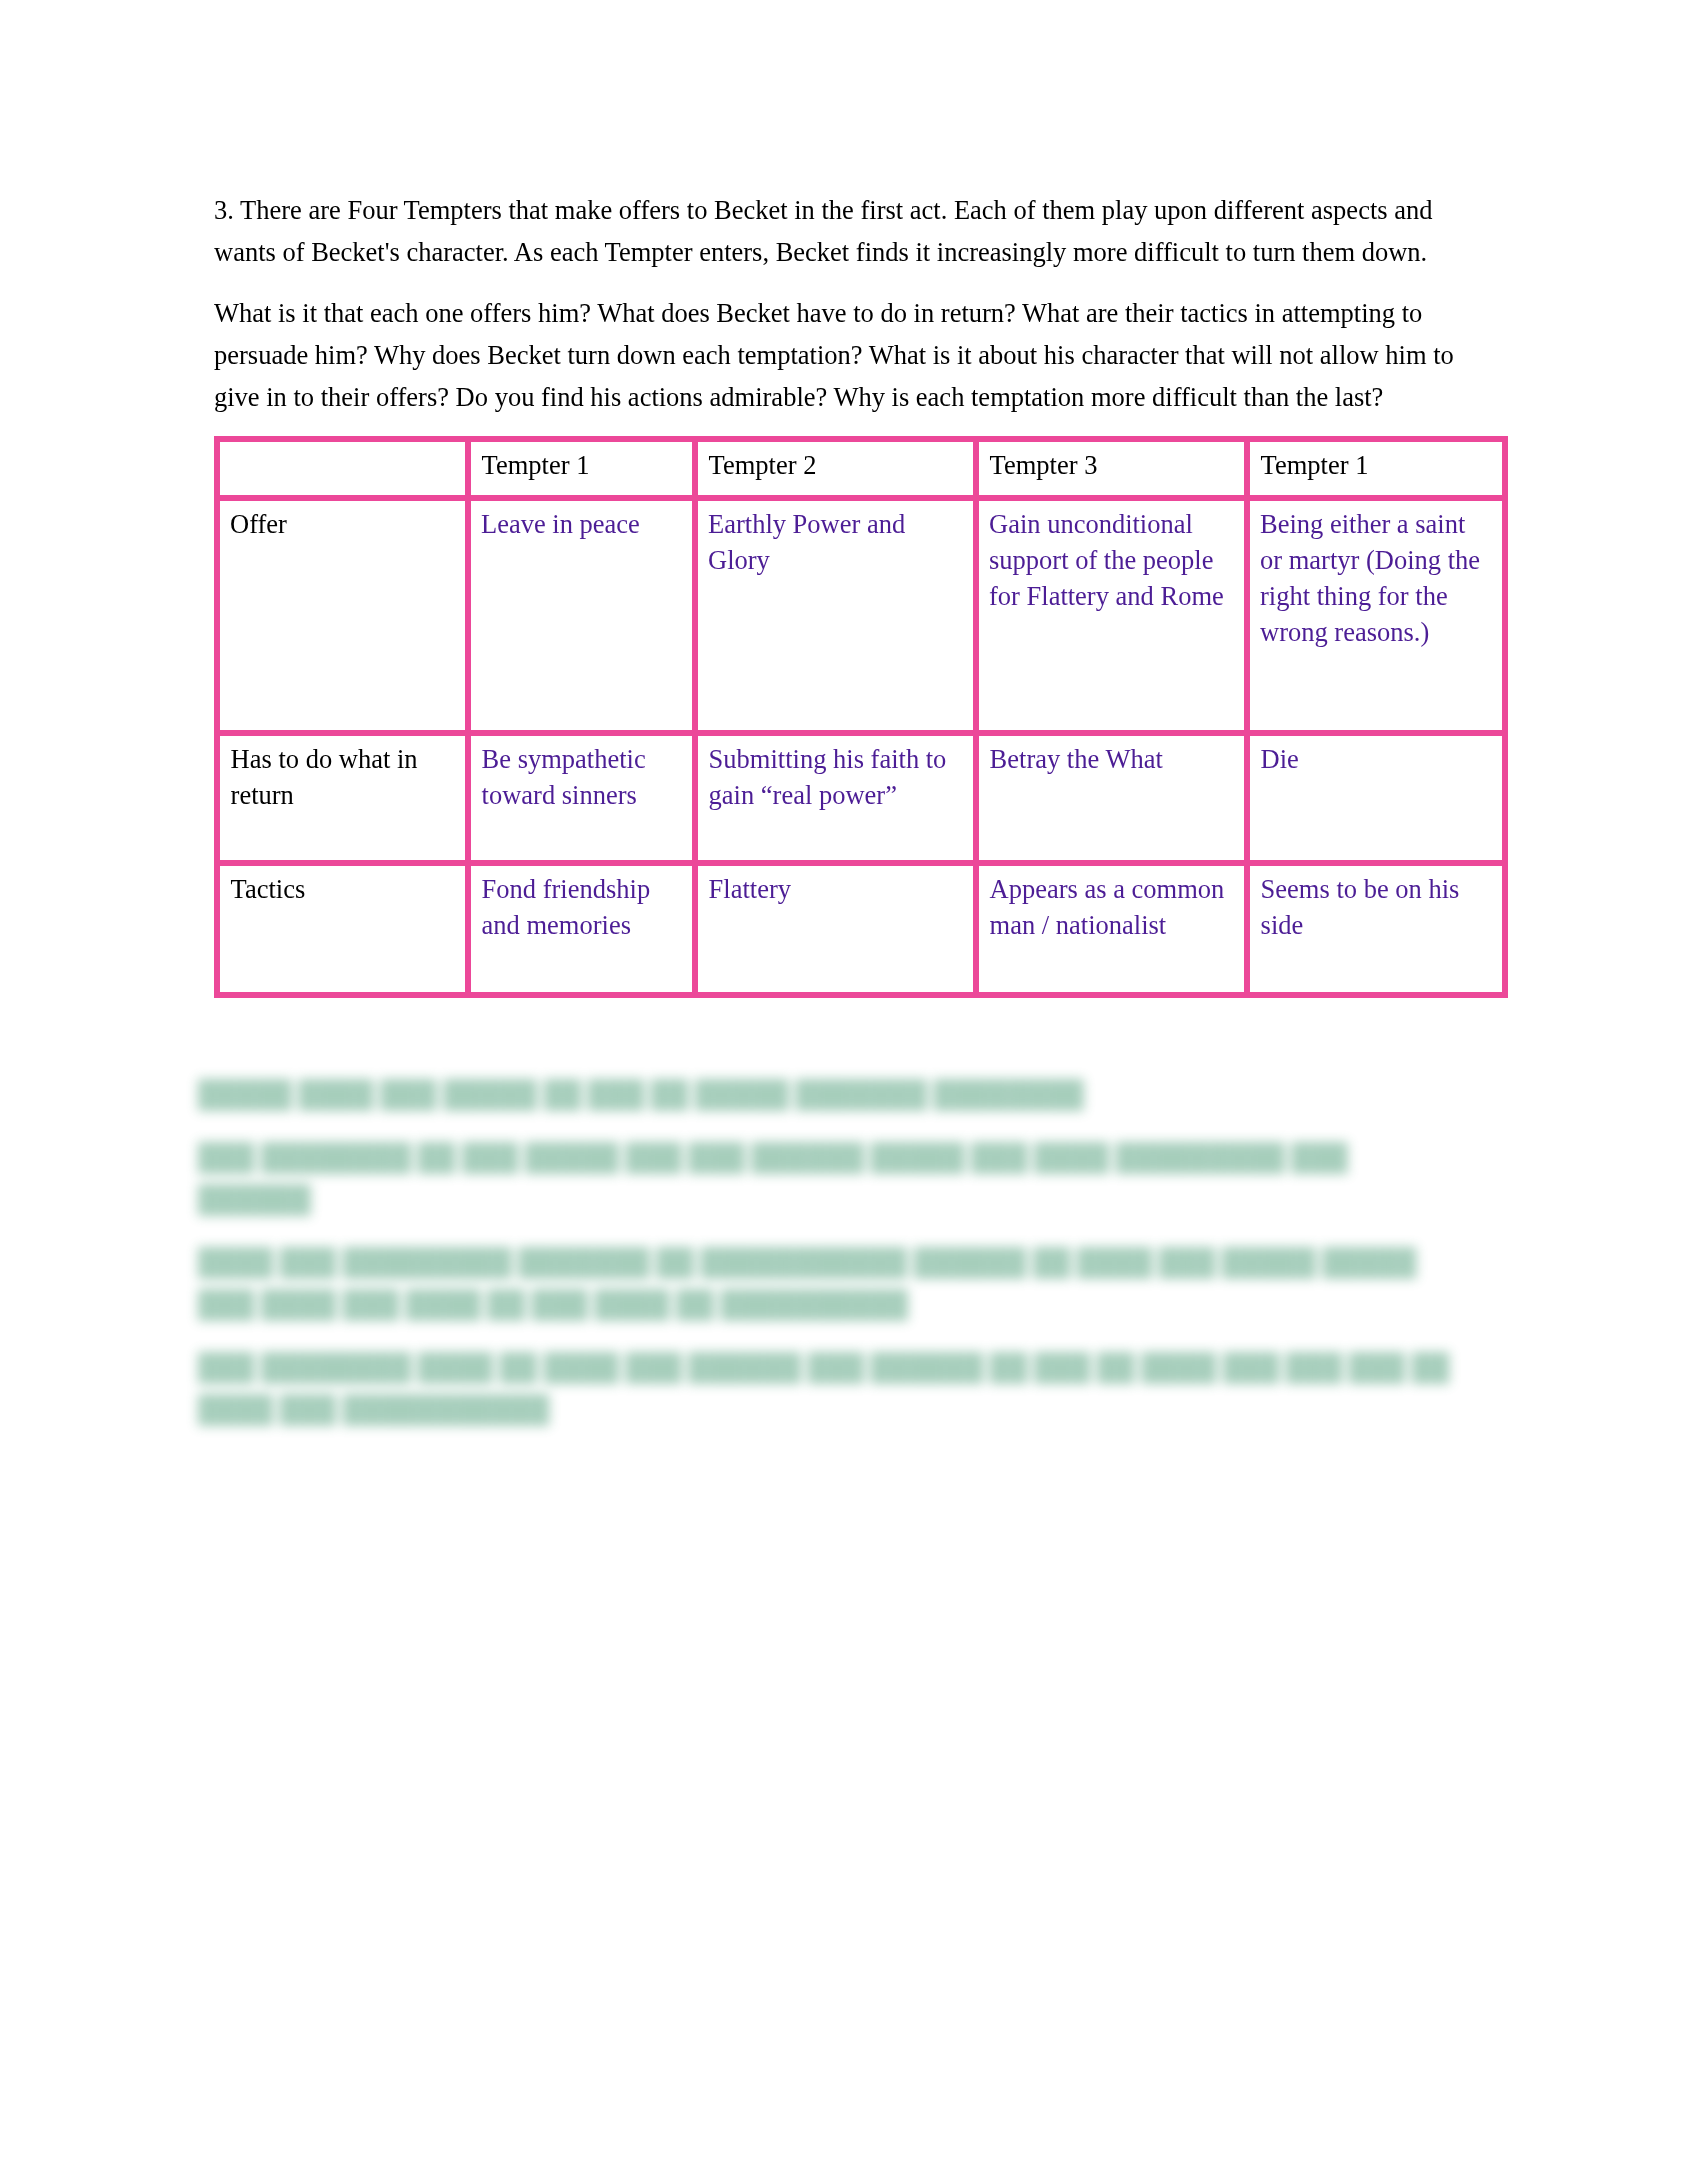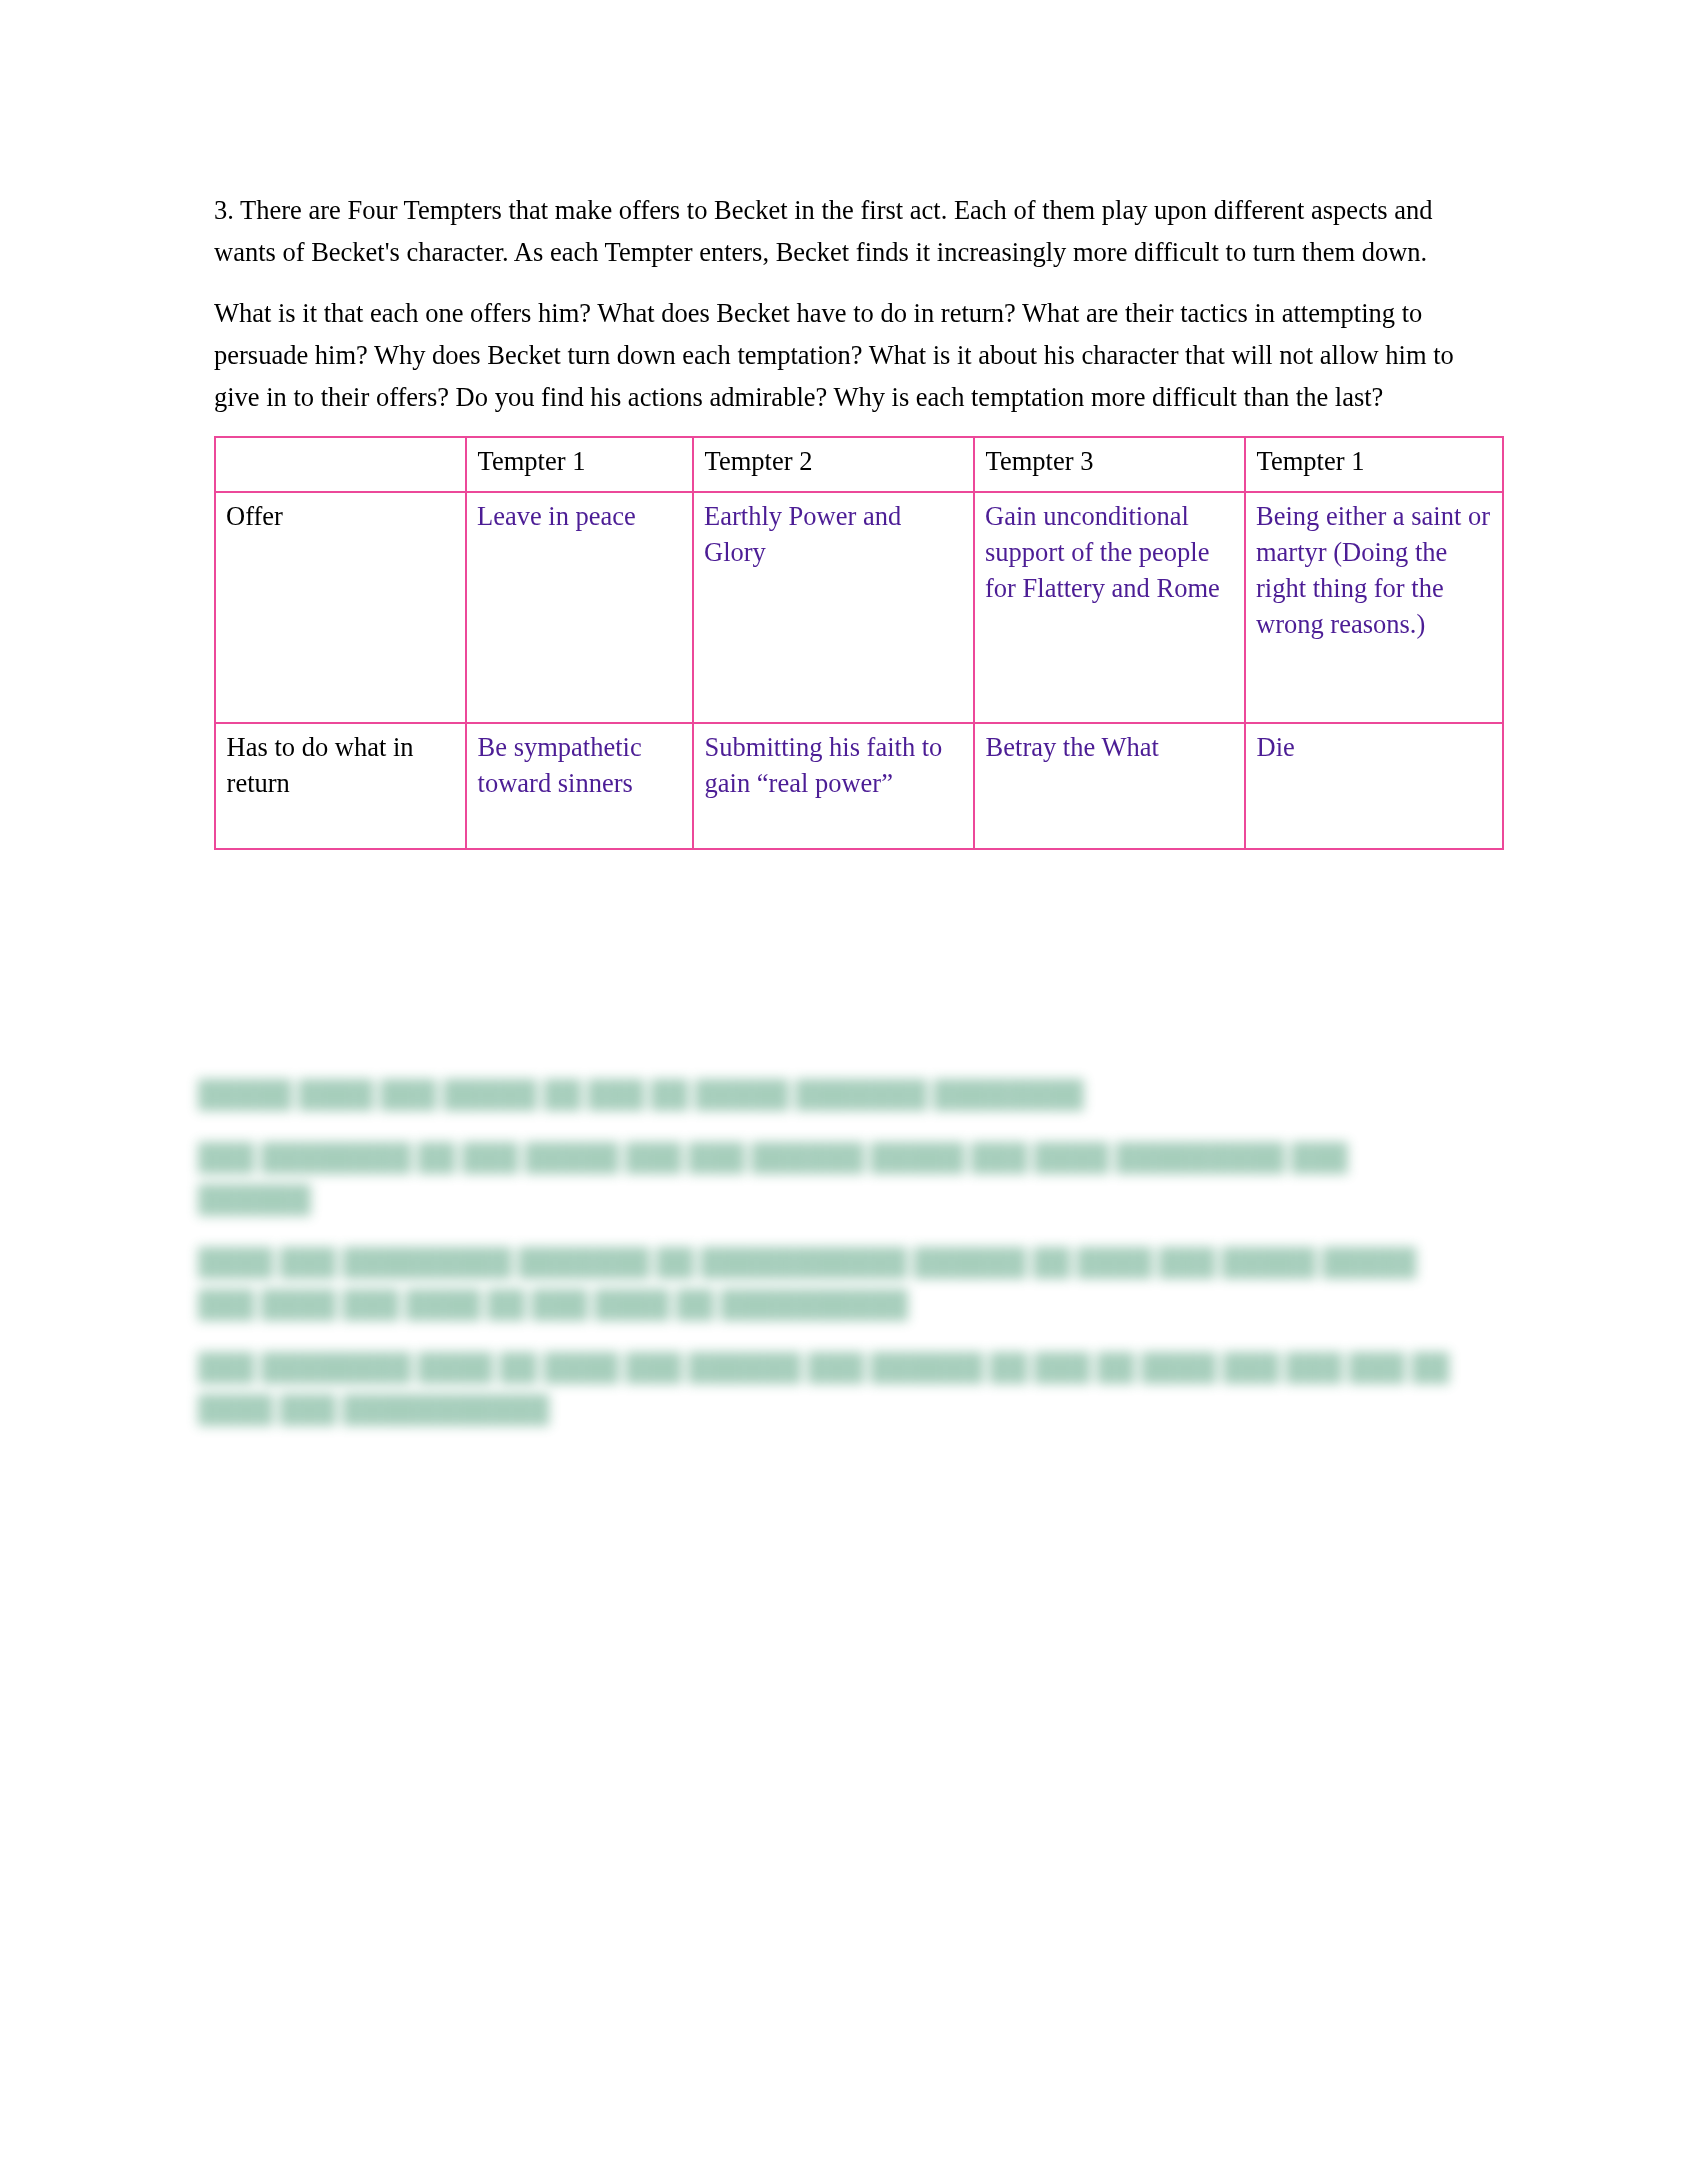--- a/index.html
+++ b/index.html
@@ -34,21 +34,21 @@
   
   table.tempter-table {
     border-collapse: collapse;
     width: 1289px;
     margin-top: 10.6px;
     table-layout: fixed;
     border: 2px solid #000000;
   }
   table.tempter-table td,
   table.tempter-table th {
-    border: 2px solid #ec4899;
+    border: 6px solid #ec4899;
     vertical-align: top;
     padding: 5.3px 9.3px 6.6px 10.6px;
     font-size: 26.5px;
     line-height: 36px;
     font-weight: normal;
     text-align: left;
   }
   col.c0 { width: 251px; }
   col.c1 { width: 227px; }
   col.c2 { width: 281px; }
@@ -117,20 +117,27 @@
           <td class="val">Gain unconditional support of the people for Flattery and Rome</td>
           <td class="val">Being either a saint or martyr (Doing the right thing for the wrong reasons.)</td>
         </tr>
         <tr class="r-return">
           <td class="rowlabel">Has to do what in return</td>
           <td class="val">Be sympathetic toward sinners</td>
           <td class="val">Submitting his faith to gain “real power”</td>
           <td class="val">Betray the What</td>
           <td class="val">Die</td>
         </tr>
+        <tr class="r-tactics">
+          <td class="rowlabel">Tactics</td>
+          <td class="val">Fond friendship and memories</td>
+          <td class="val">Flattery</td>
+          <td class="val">Appears as a common man / nationalist</td>
+          <td class="val">Seems to be on his side</td>
+        </tr>
       </tbody>
     </table>
 
   </div>
 
   <div class="redacted">
     <p>█████ ████ ███ █████ ██ ███ ██ █████ ███████ ████████</p>
     <p>███ ████████ ██ ███ █████ ███ ███ ██████ █████ ███ ████ █████████ ███ ██████</p>
     <p>████ ███ █████████ ███████ ██ ███████████ ██████ ██ ████ ███ █████ █████ ███ ████ ███ ████ ██ ███ ████ ██ ██████████</p>
     <p>███ ████████ ████ ██ ████ ███ ██████ ███ ██████ ██ ███ ██ ████ ███ ███ ███ ██ ████ ███ ███████████</p>

